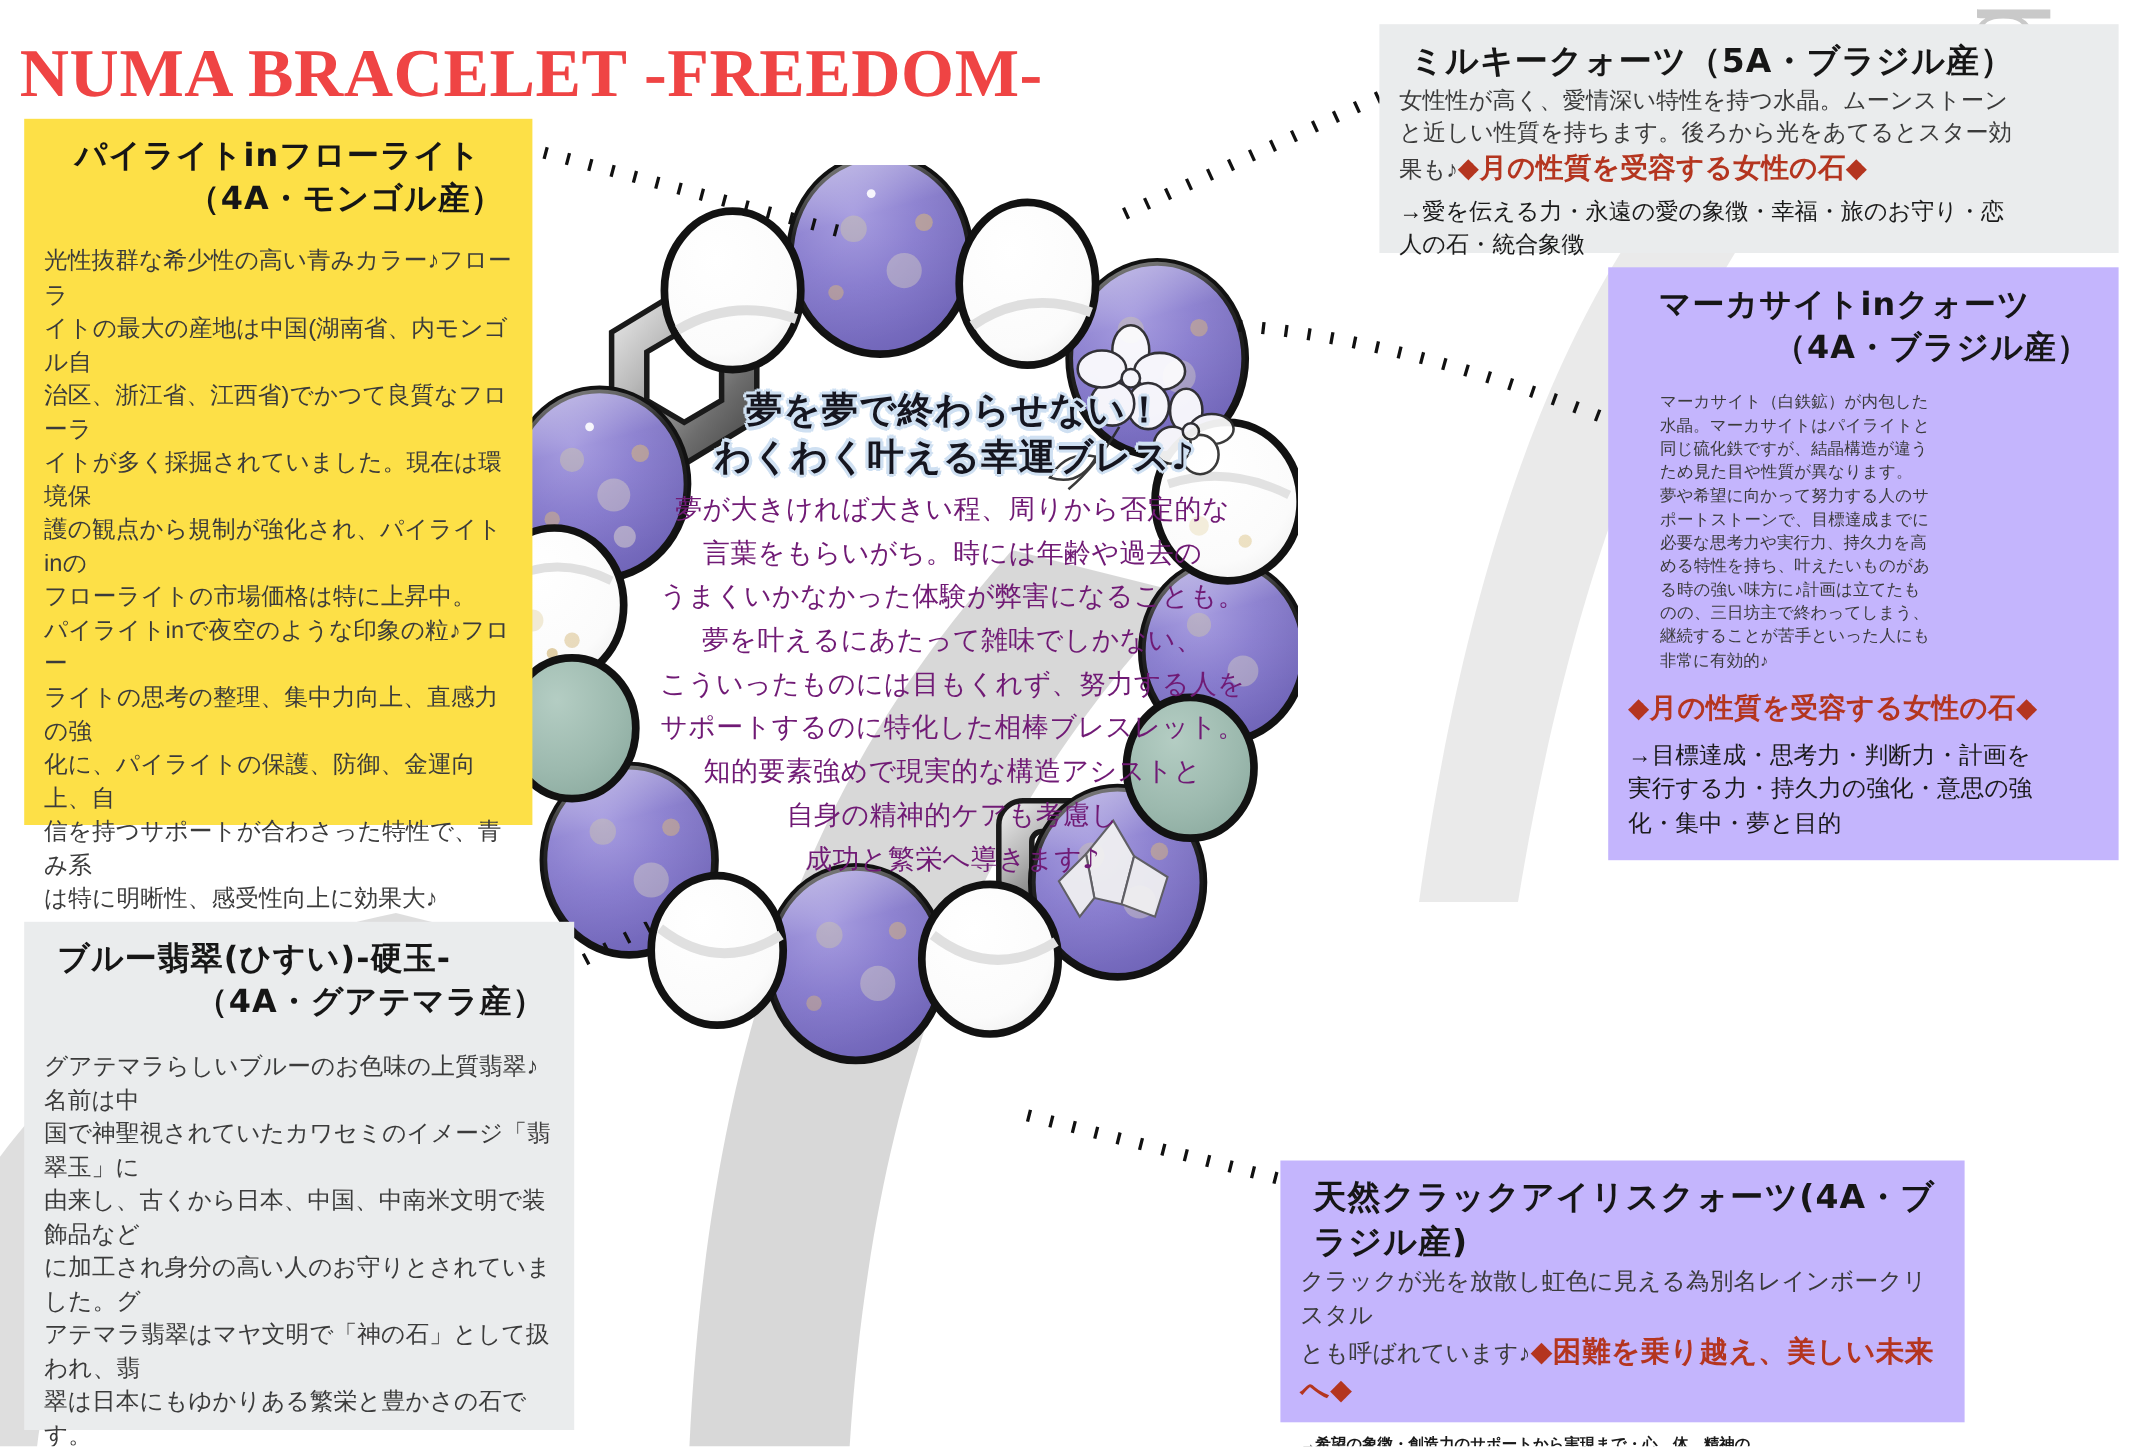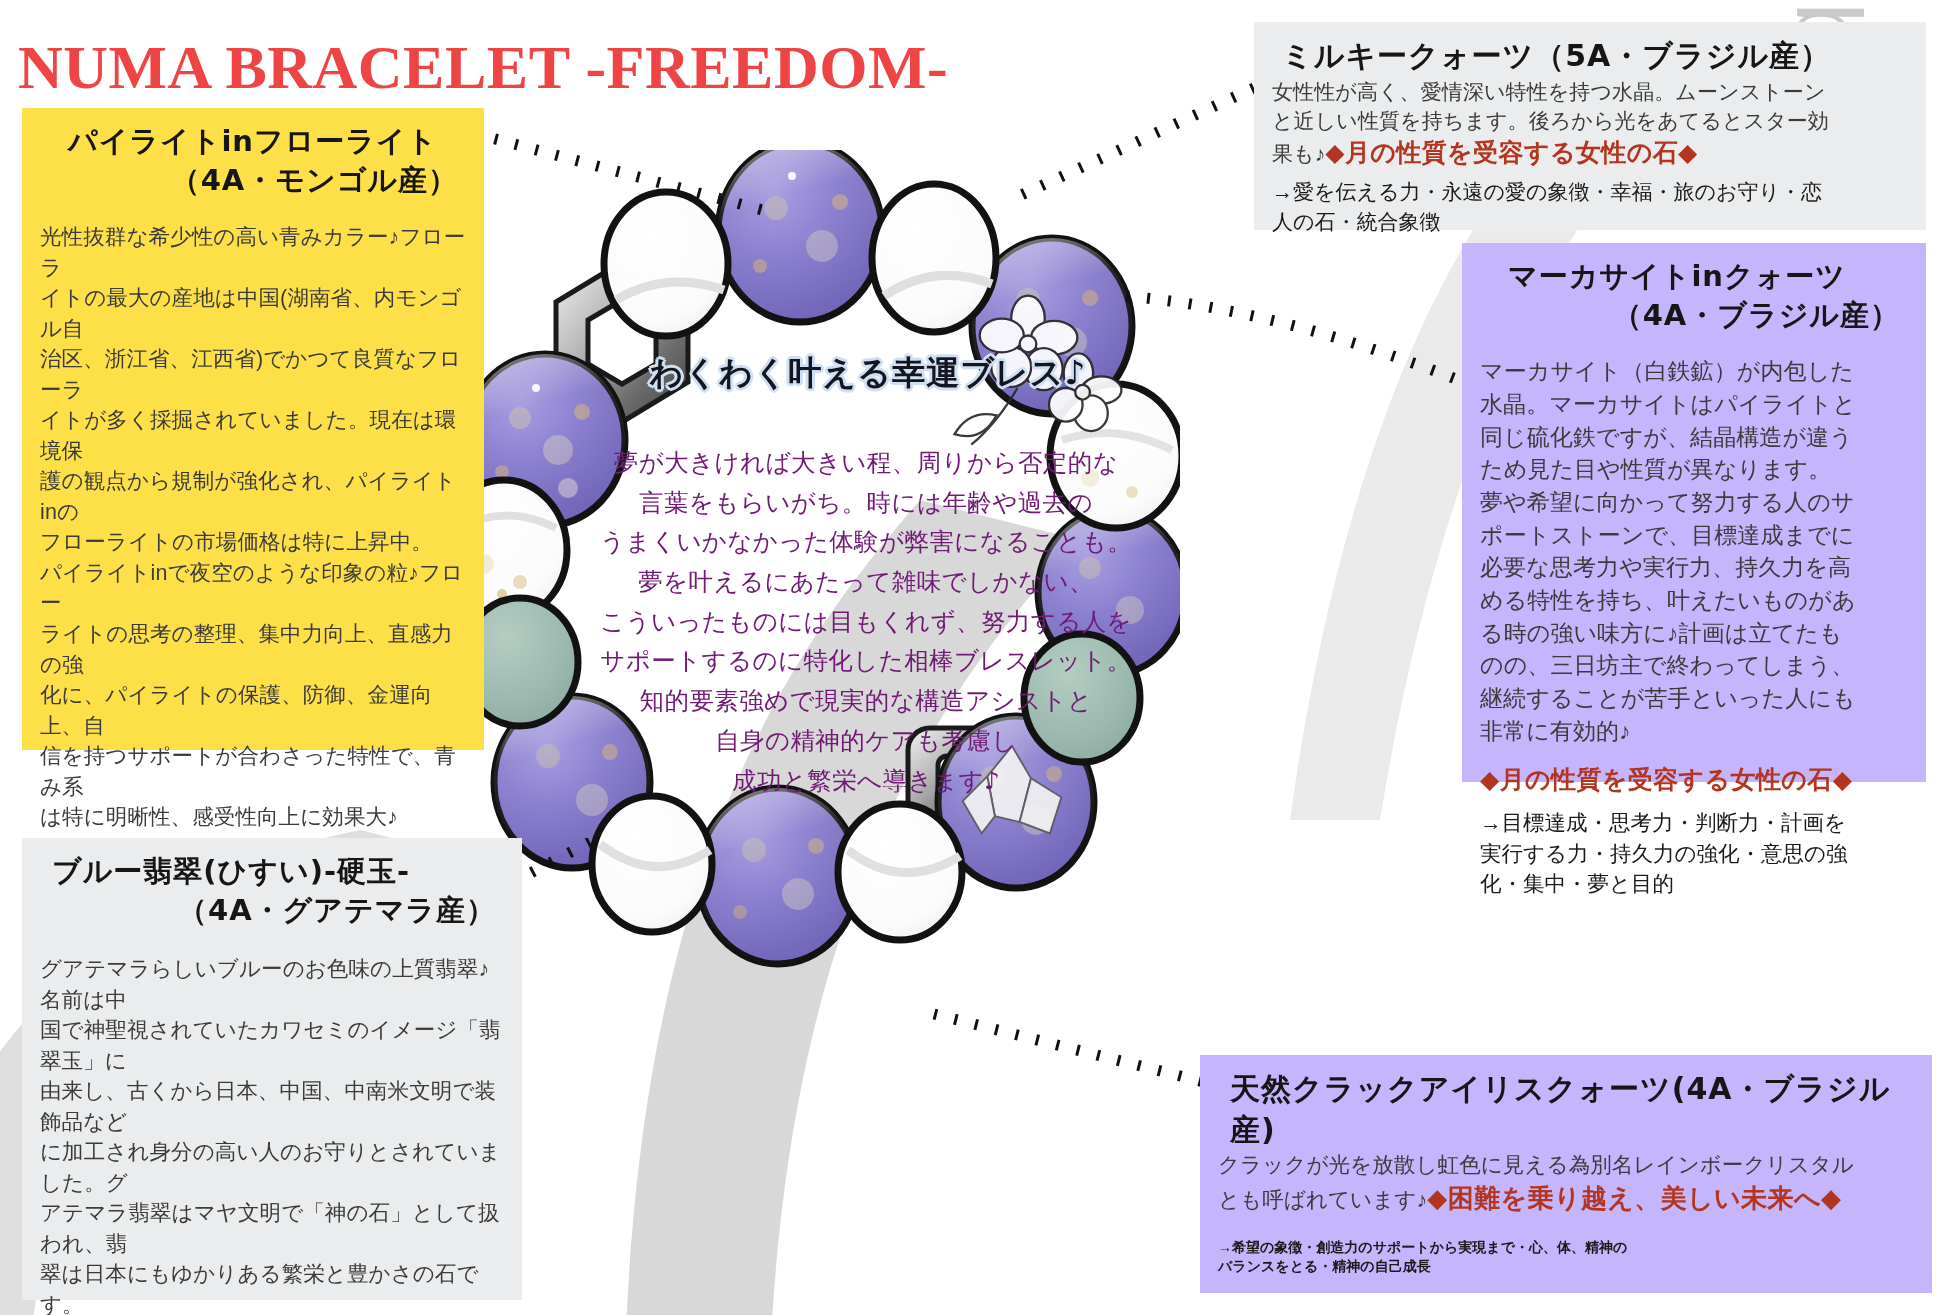--- a/index.html
+++ b/index.html
@@ -83,39 +83,39 @@
     font-family: "Liberation Sans", "DejaVu Sans", sans-serif;
     color: #1a1a1a;
     line-height: 1.42;
   }
 
   
   #panel-pyrite      { left: 22px;   top: 108px;  width: 462px; height: 642px; }
   #panel-jade        { left: 22px;   top: 838px;  width: 500px; height: 462px; }
   #panel-milky       { left: 1254px; top: 22px;   width: 672px; height: 208px; }
   #panel-marcasite   { left: 1462px; top: 243px;  width: 464px; height: 539px; }
-  #panel-crack       { left: 1200px; top: 1055px; width: 732px; height: 238px; }
+  #panel-crack       { left: 1164px; top: 1055px; width: 622px; height: 238px; }
 
   #panel-pyrite .stone-name    { font-size: 29px; padding-left: 28px; }
   #panel-jade .stone-name      { font-size: 29px; padding-left: 12px; }
   #panel-milky .stone-name     { font-size: 30px; padding-left: 10px; }
   #panel-marcasite .stone-name { font-size: 29px; padding-left: 28px; }
   #panel-crack .stone-name     { font-size: 30px; padding-left: 12px; }
 
   #panel-pyrite .body-text     { font-size: 21.5px; margin-top: 22px; }
   #panel-pyrite .headline      { font-size: 25px; margin-top: 20px; }
   #panel-pyrite .effects       { font-size: 21.5px; margin-top: 14px; }
 
   #panel-jade .body-text       { font-size: 21.5px; margin-top: 24px; }
 
   #panel-milky .body-text      { font-size: 21px; margin-top: 8px; }
   #panel-milky .headline       { font-size: 25px; }
   #panel-milky .effects        { font-size: 21px; margin-top: 8px; }
 
-  #panel-marcasite .body-text  { font-size: 23px; margin-top: 20px; }
+  #panel-marcasite .body-text  { font-size: 15px; margin-top: 20px; margin-left: 29px; }
   #panel-marcasite .headline   { font-size: 25px; margin-top: 16px; }
   #panel-marcasite .effects    { font-size: 21.5px; margin-top: 12px; }
 
   #panel-crack .body-text      { font-size: 21.5px; margin-top: 10px; }
   #panel-crack .headline       { font-size: 26px; }
   #panel-crack .effects        { font-size: 14px; margin-top: 22px; font-weight: bold; }
 
   .inline-run { display: block; }
   .inline-run .headline { display: inline; }
   .inline-run .body-text { display: inline; margin: 0; }
@@ -369,20 +369,21 @@
 
   <svg class="leader" style="left:398px; top:838px; width:200px; height:110px;" viewBox="0 0 200 110">
     <path d="M 192 4 L 8 100" fill="none" stroke="#111" stroke-width="11" stroke-dasharray="3 18" stroke-linecap="butt"></path>
   </svg>
 
   <svg class="leader" style="left:930px; top:1008px; width:290px; height:90px;" viewBox="0 0 290 90">
     <path d="M 4 6 L 282 76" fill="none" stroke="#111" stroke-width="11" stroke-dasharray="3 18" stroke-linecap="butt"></path>
   </svg>
 
   <div id="catch-copy">
+    <div>夢を夢で終わらせない！</div>
     <div>わくわく叶える幸運ブレス♪</div>
   </div>
   <div id="center-body" style="white-space: pre-line;">夢が大きければ大きい程、周りから否定的な
 言葉をもらいがち。時には年齢や過去の
 うまくいかなかった体験が弊害になることも。
 夢を叶えるにあたって雑味でしかない、
 こういったものには目もくれず、努力する人を
 サポートするのに特化した相棒ブレスレット。
 知的要素強めで現実的な構造アシストと
 自身の精神的ケアも考慮し

